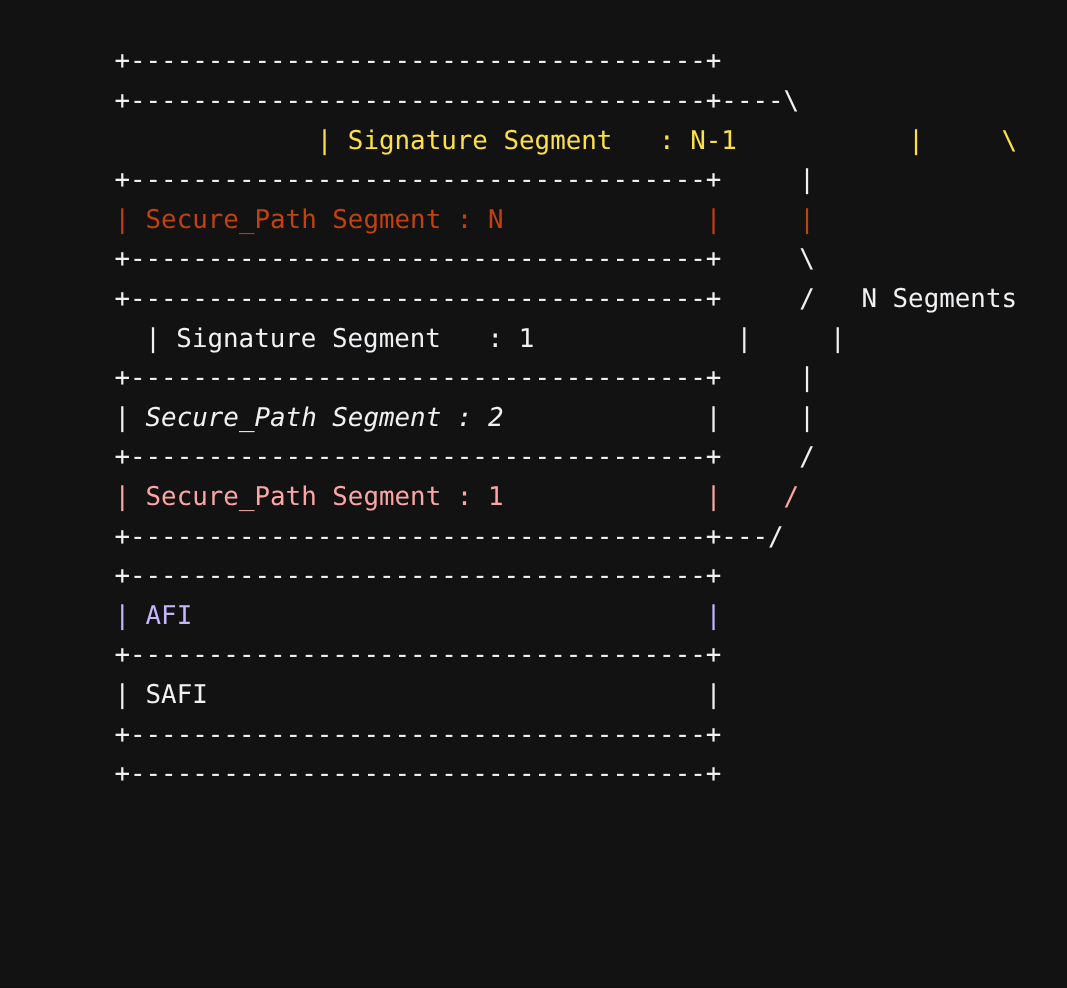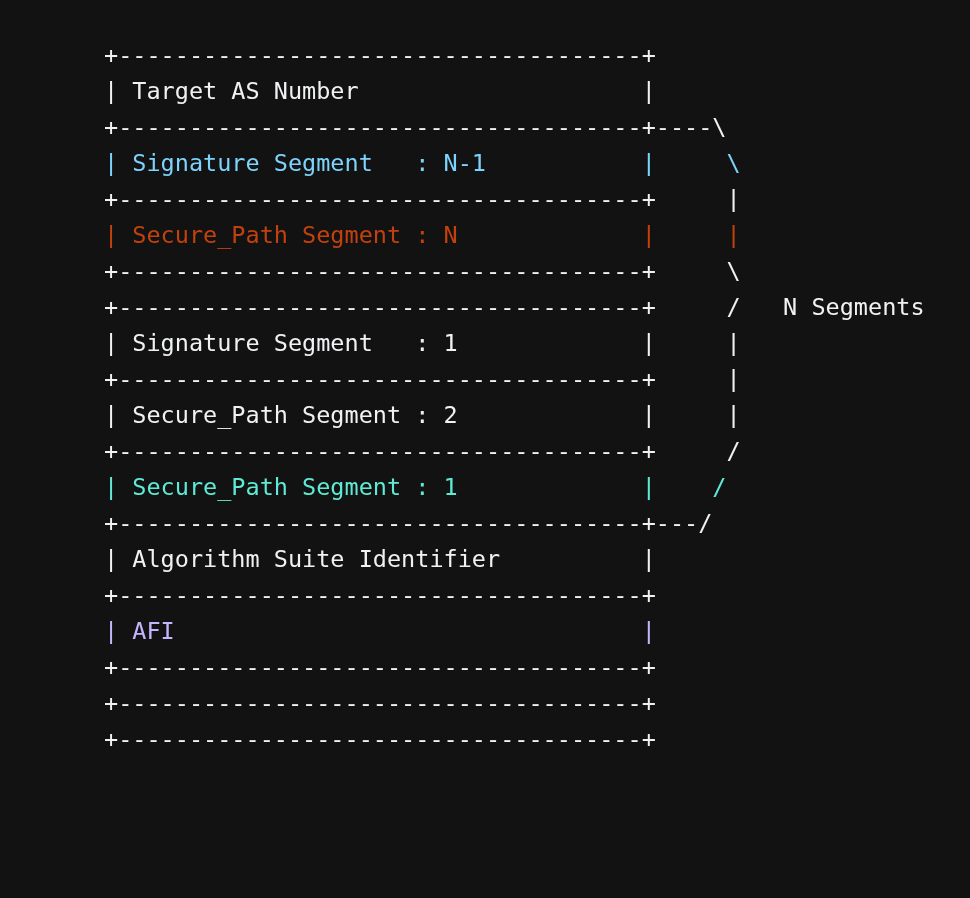--- a/index.html
+++ b/index.html
@@ -32,33 +32,32 @@
     color: #f0f1f2;
     font-weight: normal;
   }
 </style>
 </head>
 <body style="background: rgb(18, 18, 19);">
 
 <div class="screen">
   <div class="art">
     <div class="ln" style="color: rgb(240, 241, 242);">+-------------------------------------+</div>
-    <div class="ln" style="color: rgb(240, 241, 242);">| Target AS Number                    |</div>
     <div class="ln" style="color: rgb(240, 241, 242);">+-------------------------------------+----\</div>
-    <div class="ln" style="color: #7dd3fc;">| Signature Segment   : N-1           |     \</div>
+    <div class="ln" style="color: #fde047; text-align: right;">| Signature Segment   : N-1           |     \</div>
     <div class="ln" style="color: rgb(240, 241, 242);">+-------------------------------------+     |</div>
     <div class="ln" style="color: #c2410c;">| Secure_Path Segment : N             |     |</div>
     <div class="ln" style="color: rgb(240, 241, 242);">+-------------------------------------+     \</div>
     <div class="ln" style="color: rgb(240, 241, 242);">+-------------------------------------+     /   N Segments</div>
-    <div class="ln" style="color: rgb(240, 241, 242);">| Signature Segment   : 1             |     |</div>
+    <div class="ln" style="color: rgb(240, 241, 242); margin-left: 28px;">| Signature Segment   : 1             |     |</div>
     <div class="ln" style="color: rgb(240, 241, 242);">+-------------------------------------+     |</div>
-    <div class="ln" style="color: rgb(240, 241, 242);">| Secure_Path Segment : 2             |     |</div>
+    <div class="ln" style="color: rgb(240, 241, 242); font-style: italic;">| Secure_Path Segment : 2             |     |</div>
     <div class="ln" style="color: rgb(240, 241, 242);">+-------------------------------------+     /</div>
-    <div class="ln" style="color: #5eead4;">| Secure_Path Segment : 1             |    /</div>
+    <div class="ln" style="color: #fca5a5;">| Secure_Path Segment : 1             |    /</div>
     <div class="ln" style="color: rgb(240, 241, 242);">+-------------------------------------+---/</div>
-    <div class="ln" style="color: rgb(240, 241, 242);">| Algorithm Suite Identifier          |</div>
     <div class="ln" style="color: rgb(240, 241, 242);">+-------------------------------------+</div>
     <div class="ln" style="color: #c4b5fd;">| AFI                                 |</div>
     <div class="ln" style="color: rgb(240, 241, 242);">+-------------------------------------+</div>
+    <div class="ln" style="color: rgb(240, 241, 242);">| SAFI                                |</div>
     <div class="ln" style="color: rgb(240, 241, 242);">+-------------------------------------+</div>
     <div class="ln" style="color: rgb(240, 241, 242);">+-------------------------------------+</div>
   </div>
 </div>
 
 </body></html>

